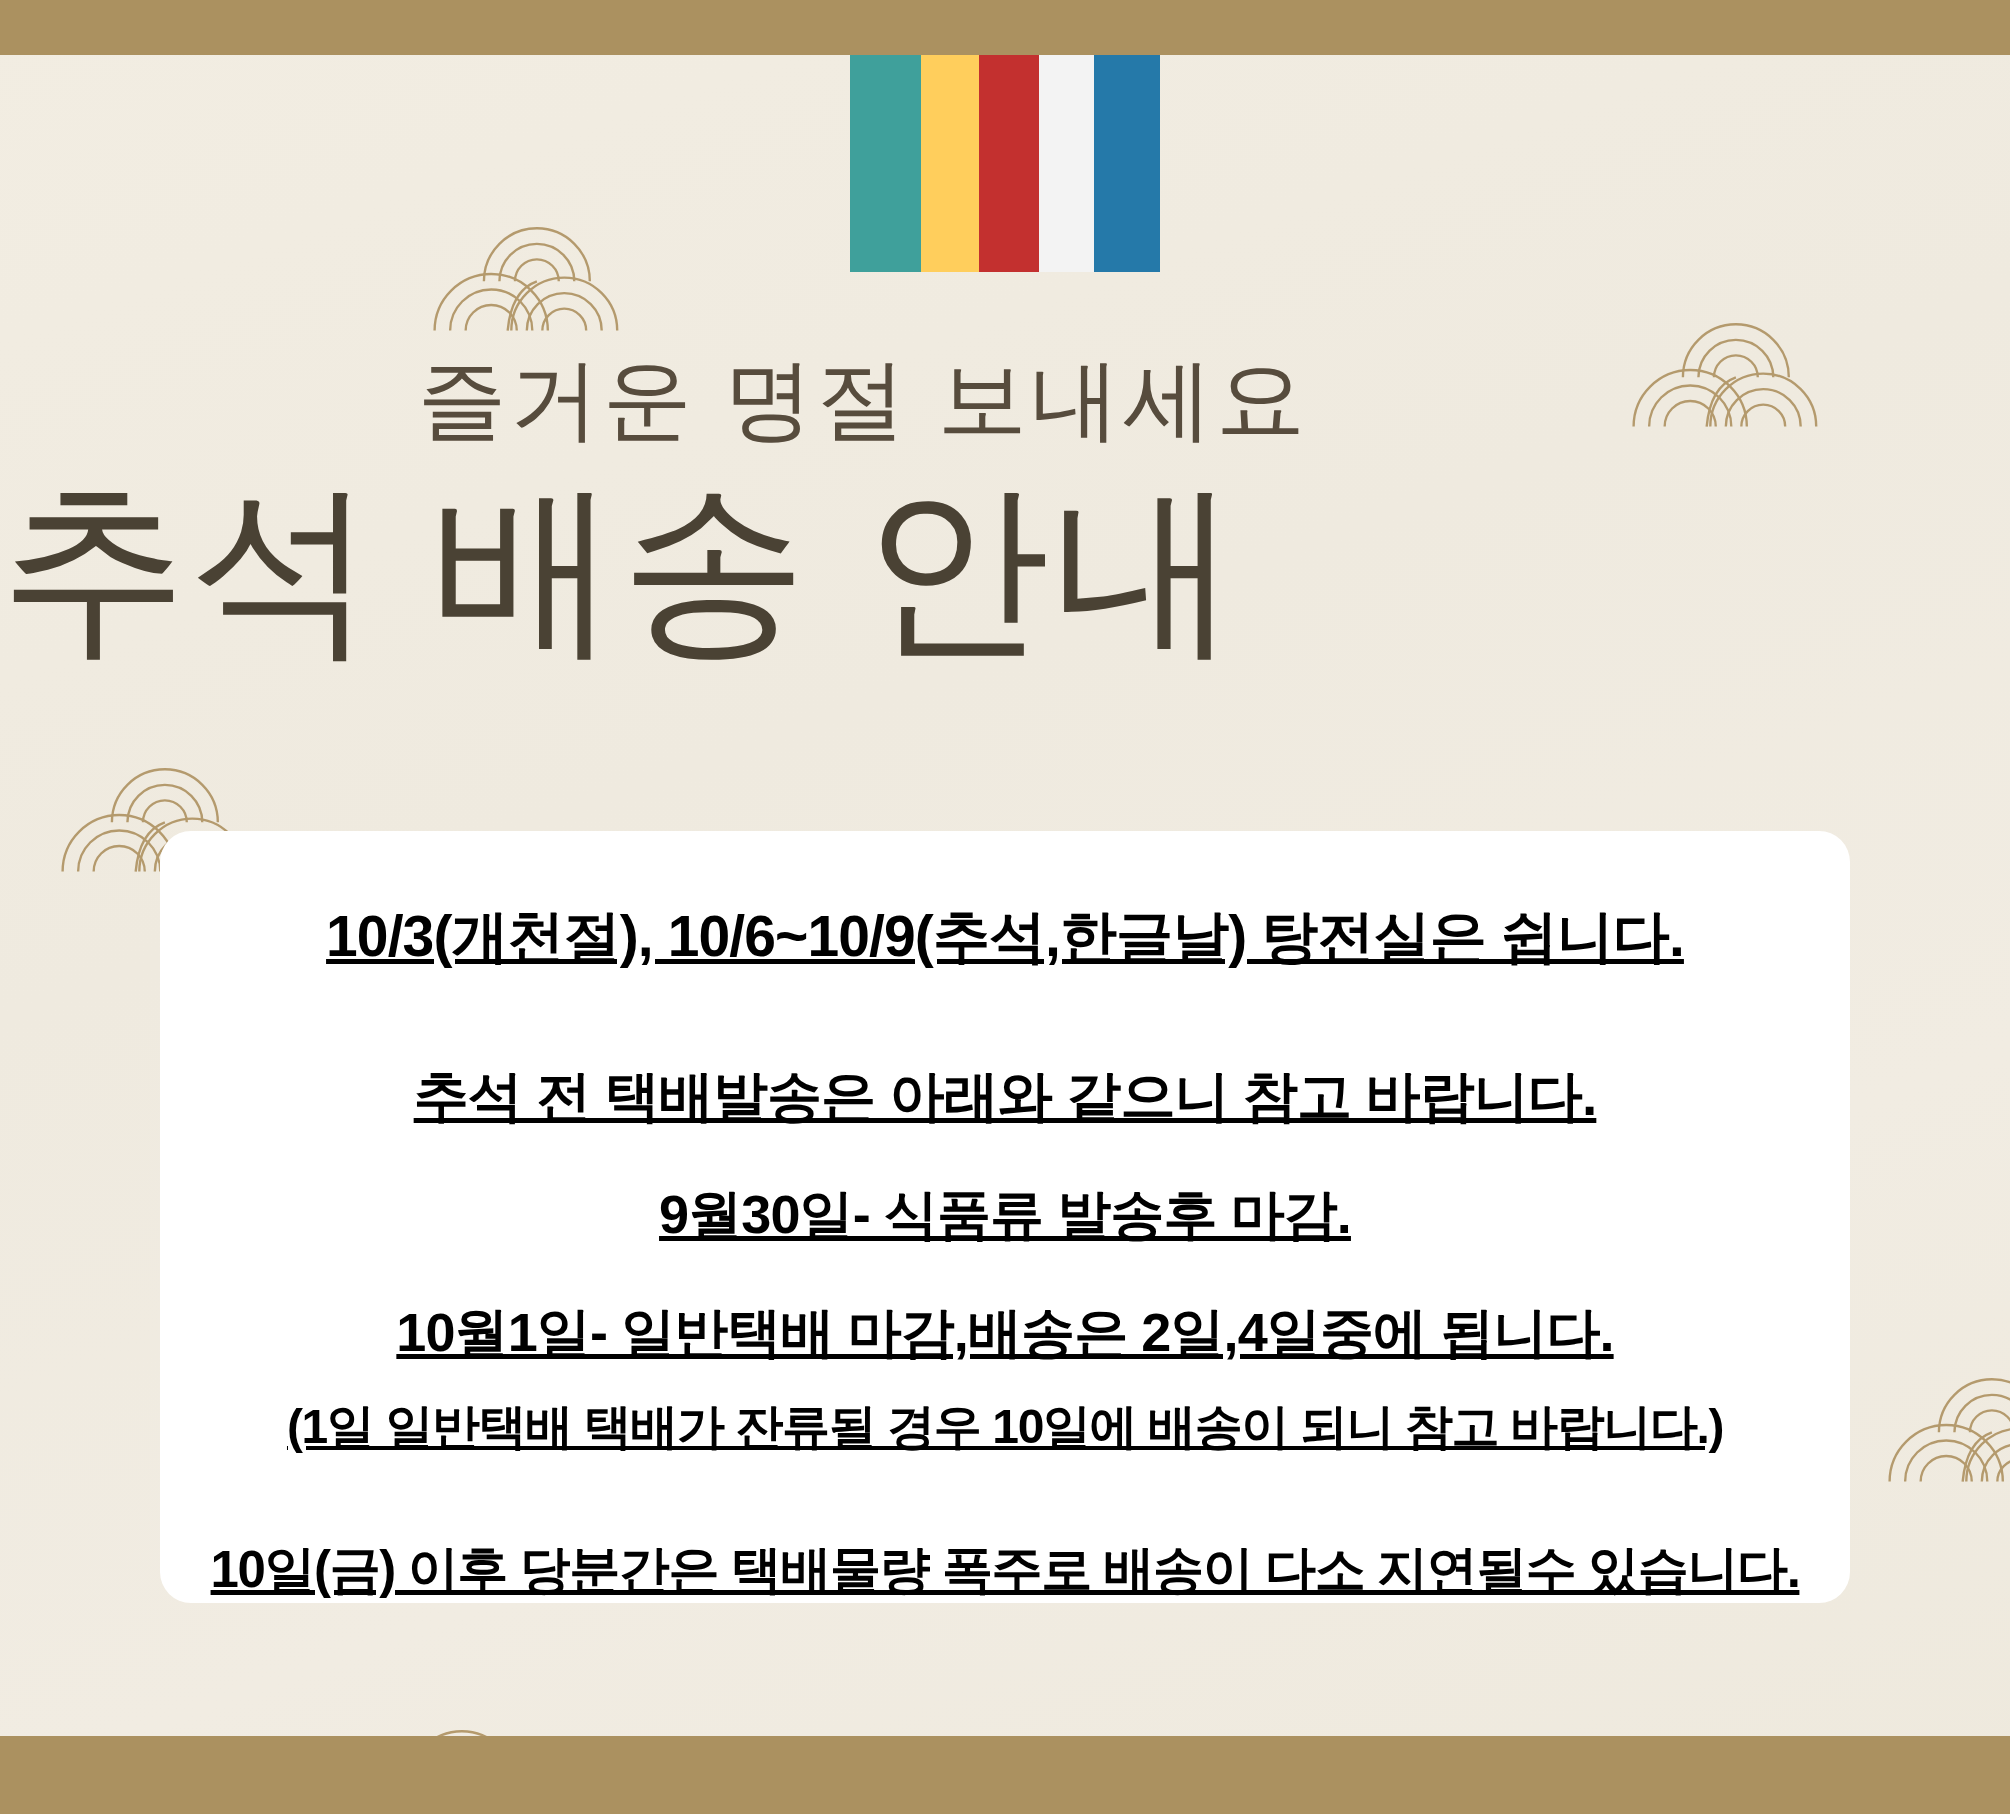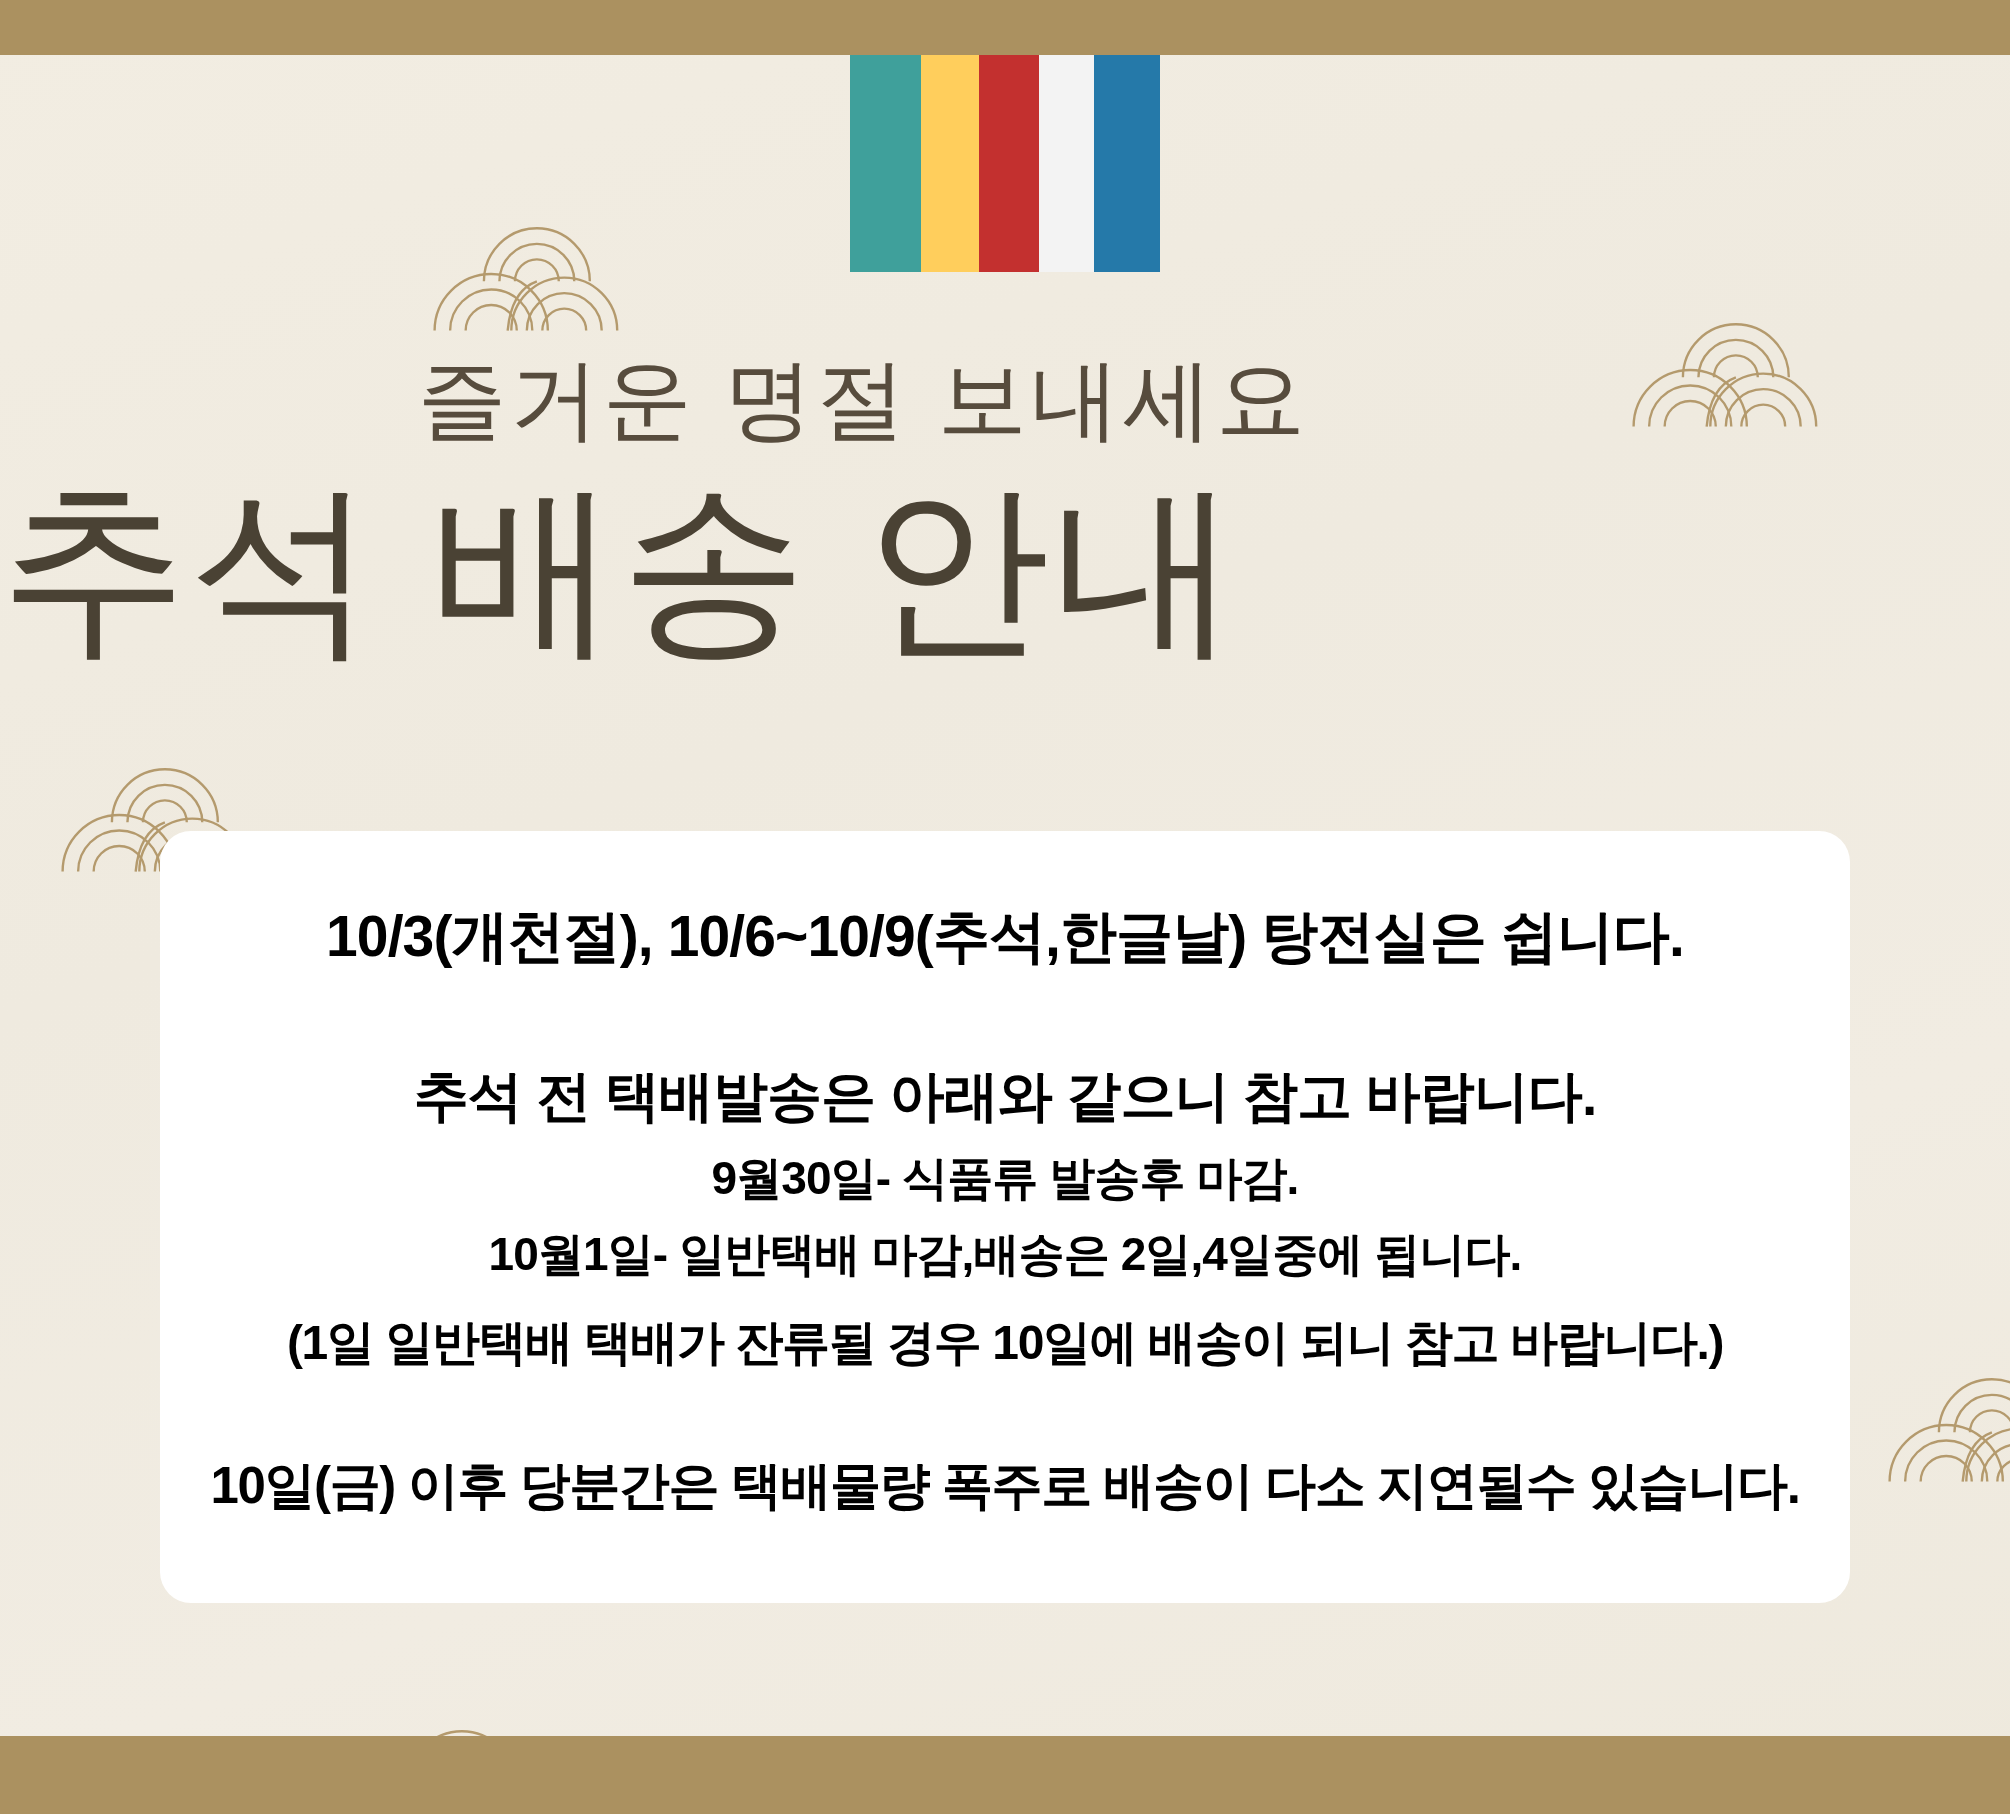--- a/index.html
+++ b/index.html
@@ -87,41 +87,42 @@
     position: absolute;
     left: 160px;
     top: 831px;
     width: 1690px;
     height: 772px;
     background: #ffffff;
     border-radius: 31px;
     z-index: 4;
     box-sizing: border-box;
     padding: 42px 37px 17px 37px;
+    text-decoration: underline;
   }
 
   .line {
     color: #000000;
     font-weight: 700;
     white-space: nowrap;
     text-align: center;
   }
   .line-headline {
     font-size: 57px;
     margin-top: 25.6px;
     letter-spacing: -0.9px;
   }
   .line-lead {
     font-size: 55px;
     margin-top: 84px;
     letter-spacing: -0.9px;
   }
   .line-item {
-    font-size: 46px;
-    margin-top: 14px;
+    font-size: 54px;
+    margin-top: 45px;
     letter-spacing: -0.9px;
   }
   .line-note {
     font-size: 48px;
     margin-top: 25.6px;
     letter-spacing: -1.4px;
   }
   .line-footer {
     font-size: 51px;
     margin-top: 77px;

